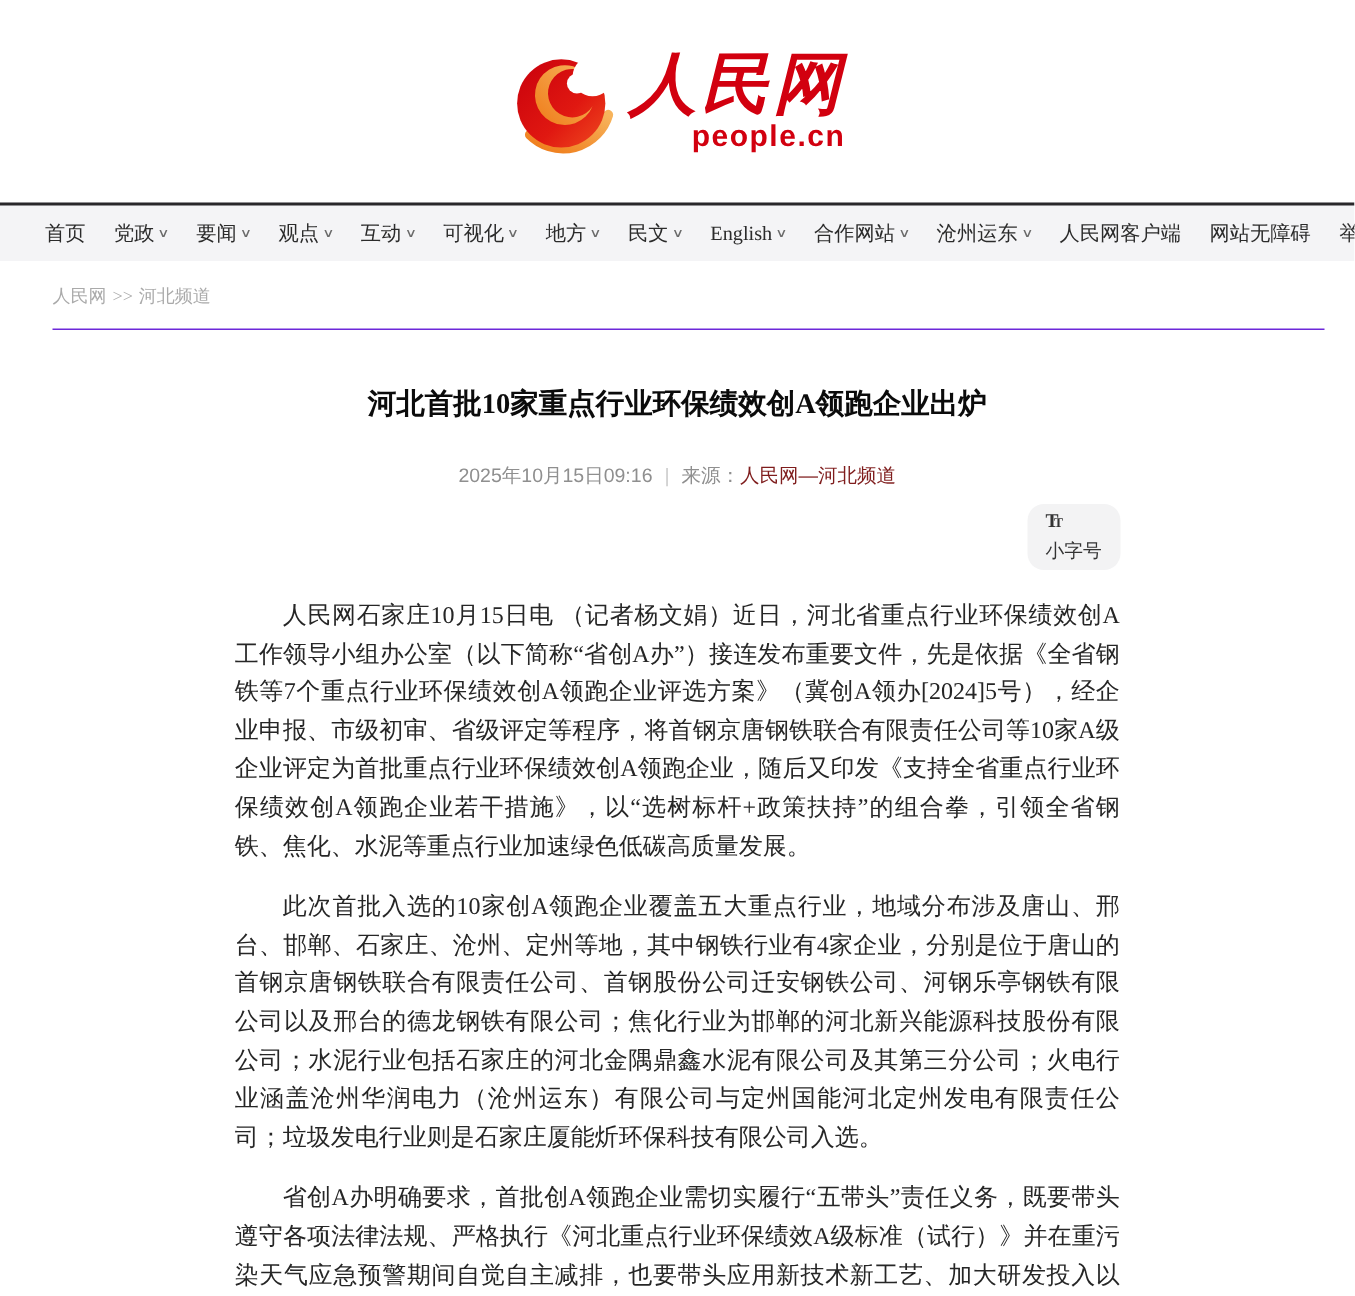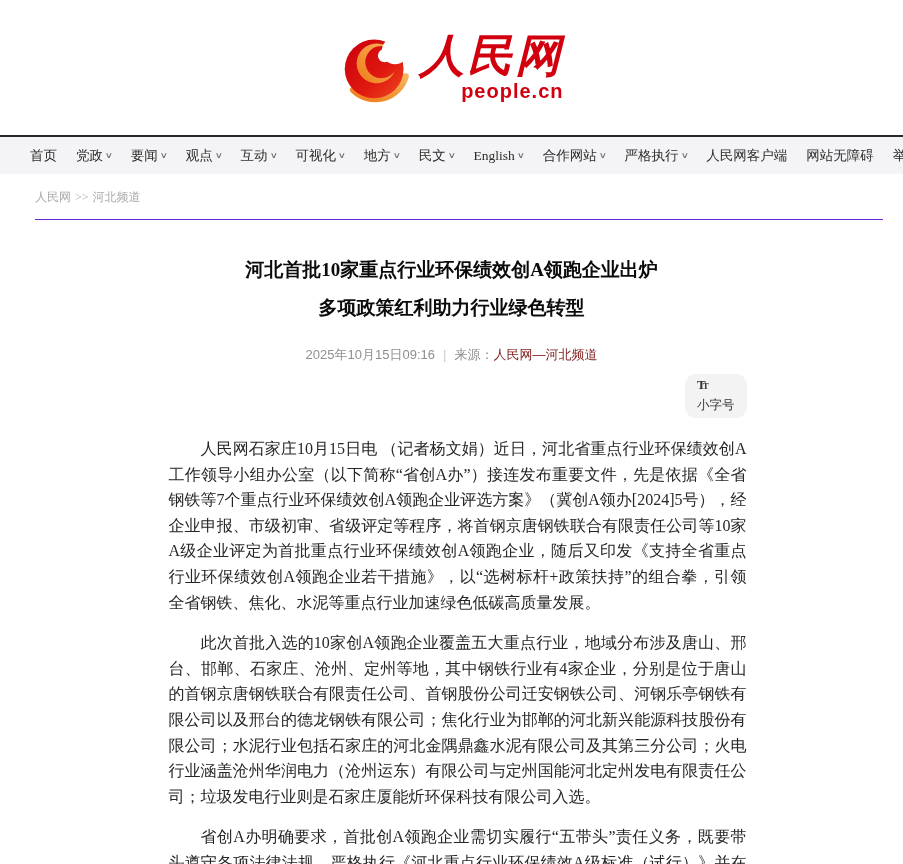--- a/index.html
+++ b/index.html
@@ -68,21 +68,21 @@
     display:inline-flex; align-items:baseline; gap:4px;
     background:#f3f3f4; border:none; border-radius:11px;
     padding:3px 12px 4px; font-size:12.5px; color:#333; cursor:pointer;
     font-family:"Liberation Sans","DejaVu Sans",sans-serif;
     flex-direction:column;
   }
   .fontsize-btn .t-big { font-weight:bold; font-size:13px; font-family:"Liberation Serif",serif; }
   .fontsize-btn .t-small { font-weight:bold; font-size:9px; font-family:"Liberation Serif",serif; margin-left:-3px; }
   .article-body p {
     font-size:16px; line-height:25.6px; color:#262626;
-    text-align:justify; text-indent:2em; margin-bottom:15px;margin-left:12px;
+    text-align:justify; text-indent:2em; margin-bottom:15px;
   }
 </style>
 </head>
 <body>
 
 <header class="site-header">
   <div class="logo">
     <svg class="logo-icon" viewBox="0 0 78 78" aria-hidden="true">
       <defs>
         <linearGradient id="redg" x1="0" y1="0" x2="1" y2="1">
@@ -147,21 +147,21 @@
       </li>
       <li class="nav-item">
         <span>English</span>
         <span class="chev">∨</span>
       </li>
       <li class="nav-item">
         <span>合作网站</span>
         <span class="chev">∨</span>
       </li>
       <li class="nav-item">
-        <span>严格执行</span>
+        <span>沧州运东</span>
         <span class="chev">∨</span>
       </li>
       <li class="nav-item">
         <span>人民网客户端</span>
       </li>
       <li class="nav-item">
         <span>网站无障碍</span>
       </li>
       <li class="nav-item">
         <span>举报</span>
@@ -172,21 +172,20 @@
 
 <div class="breadcrumb-wrap">
   <div class="breadcrumb">
     <a>人民网</a><span class="bc-sep">&gt;&gt;</span><a>河北频道</a>
   </div>
 </div>
 
 <main class="article">
   <h1 class="article-title">
     <span>河北首批10家重点行业环保绩效创A领跑企业出炉</span><br>
-    <span>多项政策红利助力行业绿色转型</span>
   </h1>
 
   <div class="article-meta">
     <span>2025年10月15日09:16</span><span class="pipe">|</span><span>来源：</span><a>人民网—河北频道</a>
   </div>
 
   <div class="fontsize-row">
     <button class="fontsize-btn">
       <span><span class="t-big">T</span><span class="t-small">T</span></span>
       <span>小字号</span>

